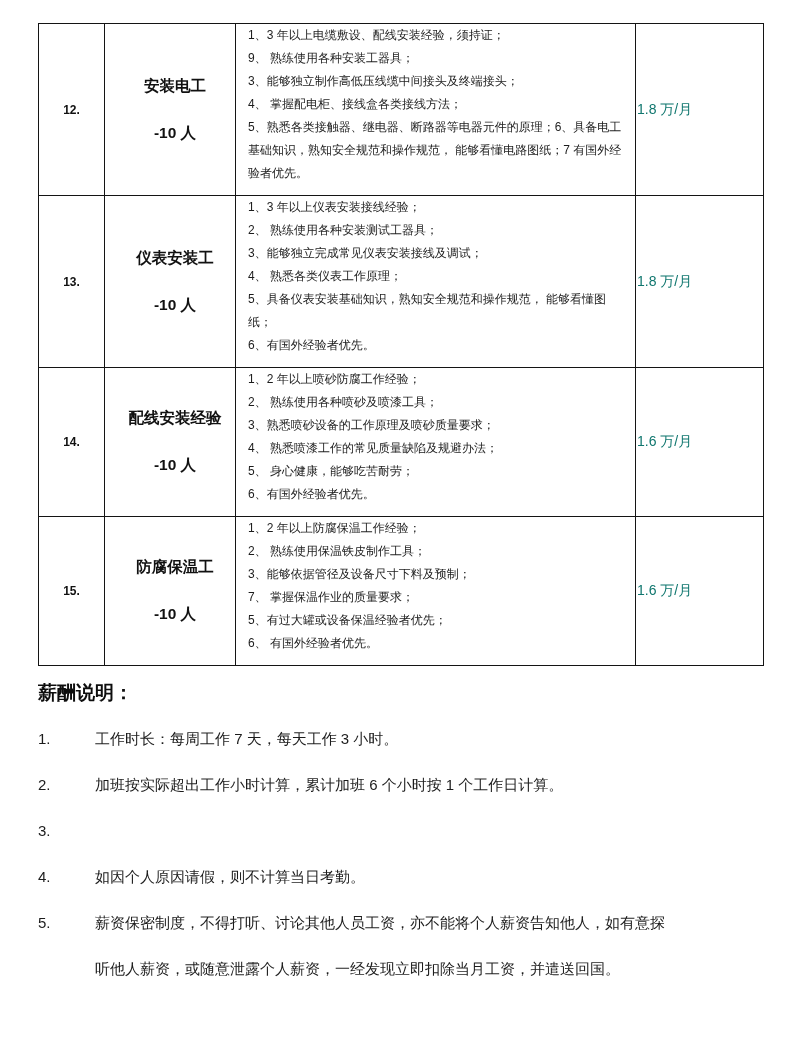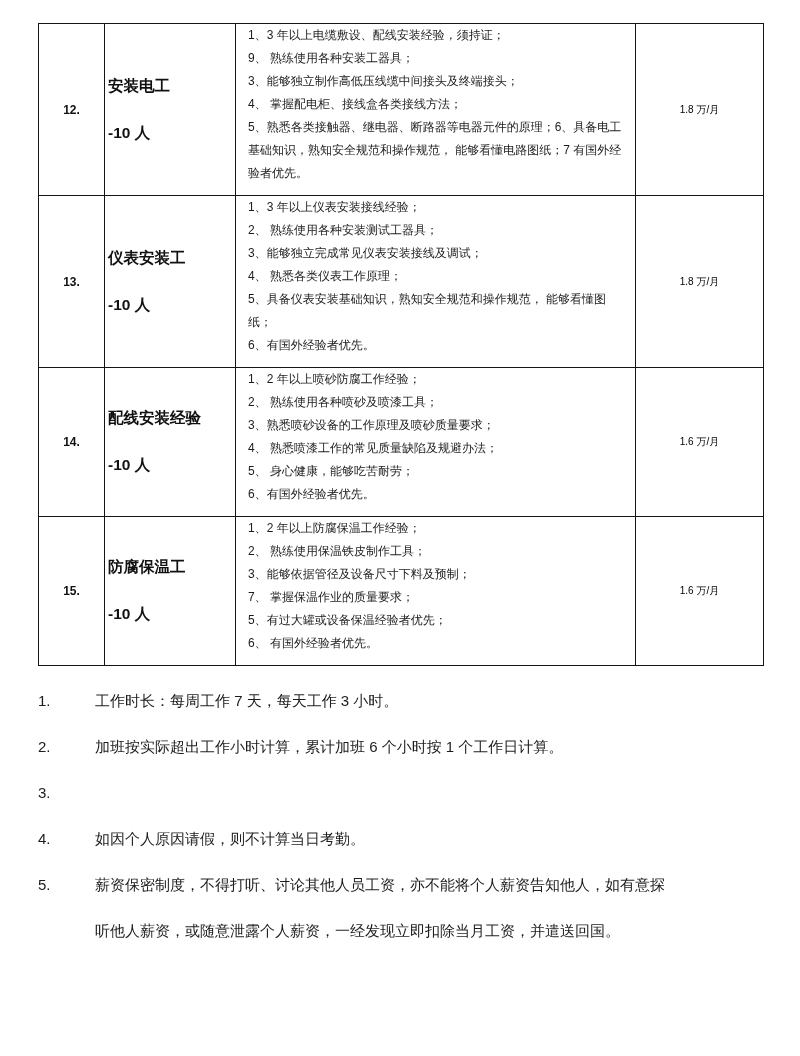--- a/index.html
+++ b/index.html
@@ -29,36 +29,37 @@
     box-sizing: border-box;
     overflow: hidden;
   }
   td.num-cell {
     text-align: center;
     font-weight: bold;
     font-size: 12px;
     color: #111;
   }
   td.title-cell {
-    padding-left: 3px;
+    padding-left: 11px;
     font-weight: bold;
     font-size: 15.5px;
     color: #111;
+    text-align: center;
   }
   .job-title { margin-bottom: 26px; }
   td.reqs-cell {
     padding: 0 8px 10px 12px;
     font-size: 12px;
     line-height: 23px;
     color: #1c1c1c;
   }
   td.salary-cell {
-    text-align: center;
-    font-size: 10px;
-    color: #000000;
+    text-align: left;
+    font-size: 14px;
+    color: #0f766e;
   }
   .notes-heading {
     margin: 16px 0 0 0;
     font-size: 19px;
     line-height: 22px;
     font-weight: bold;
     color: #0d0d0d;
   }
   .notes {
     margin-top: 12px;
@@ -150,20 +151,21 @@
           <div class="req-line">7、 掌握保温作业的质量要求；</div>
           <div class="req-line">5、有过大罐或设备保温经验者优先；</div>
           <div class="req-line">6、 有国外经验者优先。</div>
         </td>
         <td class="salary-cell">1.6 万/月</td>
       </tr>
 
     </tbody>
   </table>
 
+  <h2 class="notes-heading">薪酬说明：</h2>
 
   <div class="notes">
 
     <div class="note-item">
       <div class="note-num">1.</div>
       <div class="note-body">
         <div class="note-line">工作时长：每周工作 7 天，每天工作 3 小时。</div>
       </div>
     </div>
 

